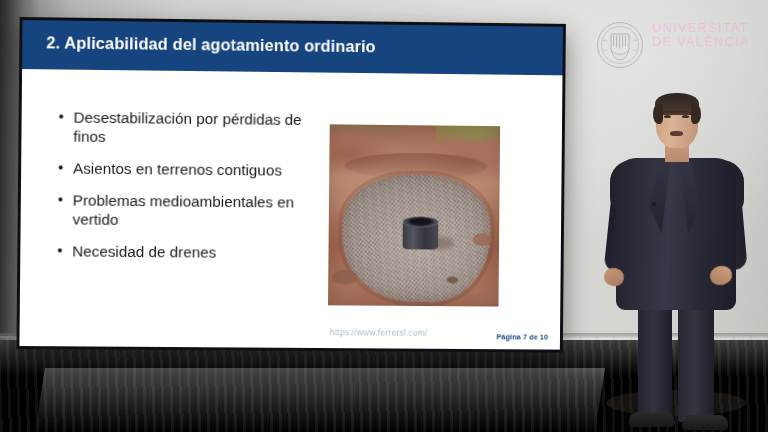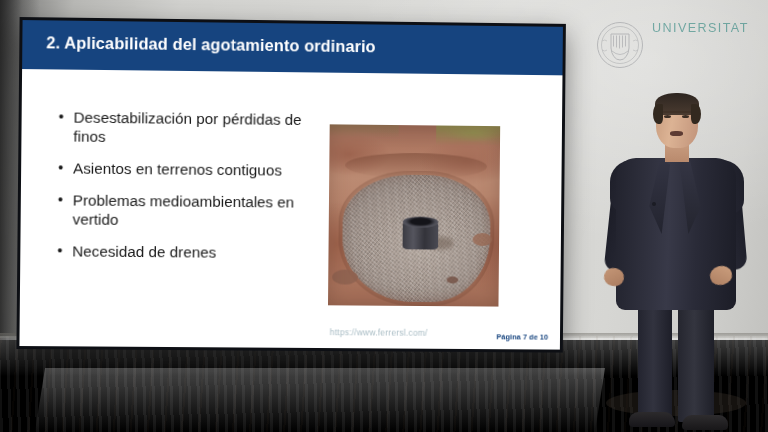--- a/index.html
+++ b/index.html
@@ -94,21 +94,21 @@
 
   .photo-caption{position:absolute;left:312px;top:305px;color:#a8bcc4;font-size:8.6px;
         letter-spacing:.2px;}
 
   .page-number{position:absolute;right:12px;bottom:8px;color:#16447f;font-size:7.4px;
         font-weight:700;letter-spacing:.1px;}
 
   
   .upv-logo{position:absolute;left:596px;top:19px;width:160px;height:54px;opacity:.52;}
   .upv-seal{position:absolute;left:0;top:2px;width:48px;height:48px;}
-  .upv-text{position:absolute;left:56px;top:3px;color:#0f766e;line-height:1.08;
+  .upv-text{position:absolute;left:56px;top:3px;color:#f9a8d4;line-height:1.08;
         font-size:12.6px;letter-spacing:1.4px;font-weight:400;}
   .upv-text div{white-space:nowrap;}
 
   
   #presenter{position:absolute;left:586px;top:90px;width:182px;height:342px;}
   .pr-shadow{position:absolute;left:20px;top:300px;width:140px;height:26px;border-radius:50%;
         background:rgba(70,60,50,.30);filter:blur(5px);}
   .pr-legL{position:absolute;left:52px;top:205px;width:34px;height:125px;
         background:linear-gradient(90deg,#23242f,#32333f 45%,#1d1e28);border-radius:5px 5px 2px 2px;}
   .pr-legR{position:absolute;left:92px;top:205px;width:36px;height:127px;
@@ -183,20 +183,21 @@
     <svg class="upv-seal" viewBox="0 0 48 48">
       <circle cx="24" cy="24" r="22.5" fill="none" stroke="#8e9095" stroke-width="1"></circle>
       <circle cx="24" cy="24" r="18.5" fill="none" stroke="#8e9095" stroke-width=".7"></circle>
       <path d="M15 13 h18 v14 a9 13 0 0 1 -9 12 a9 13 0 0 1 -9 -12 z" fill="none" stroke="#8e9095" stroke-width="1"></path>
       <path d="M17.5 14.5 v11 M20.5 14.5 v12 M23.5 14.5 v13 M26.5 14.5 v12 M29.5 14.5 v11" stroke="#8e9095" stroke-width=".9" fill="none"></path>
       <path d="M16 30 q8 7 16 0" fill="none" stroke="#8e9095" stroke-width=".8"></path>
       <path d="M6 20 q3 -2 5 0 M37 20 q3 -2 5 0 M6 29 q3 2 5 0 M37 29 q3 2 5 0" stroke="#8e9095" stroke-width=".6" fill="none"></path>
     </svg>
     <div class="upv-text">
       <div>UNIVERSITAT</div>
+      <div>DE VALÈNCIA</div>
     </div>
   </div>
 
   <div id="slide-panel">
     <div class="slide-inner">
 
       <div class="slide-header">
         <div class="slide-title">2. Aplicabilidad del agotamiento ordinario</div>
       </div>
 

